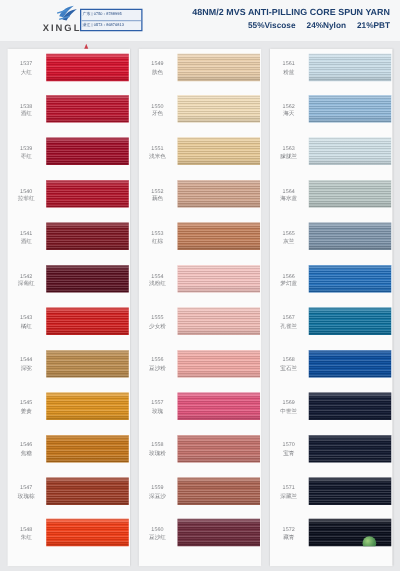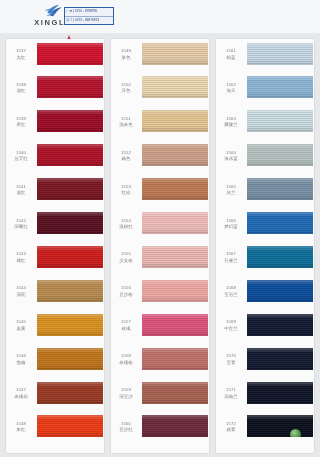--- a/index.html
+++ b/index.html
@@ -144,20 +144,28 @@
       </svg>
     </span>
     <div class="brand-name">XINGLIN</div>
   </div>
 
   <div class="contact">
     <div>广东 | 0750 - 8788995</div>
     <div>浙江 | 0573 - 86876813</div>
   </div>
 
+  <div class="title-block">
+    <div class="title-main">48NM/2 MVS ANTI-PILLING CORE SPUN YARN</div>
+    <div class="title-sub">
+      <span>55%Viscose</span>
+      <span>24%Nylon</span>
+      <span>21%PBT</span>
+    </div>
+  </div>
 </div>
 
 <div class="board">
   <div class="marker"></div>
   <div class="col" id="col0">
       <div class="row" style="top: 2px;">
         <div class="label">
           <div class="code">1537</div>
           <div class="cname">大红</div>
         </div>

